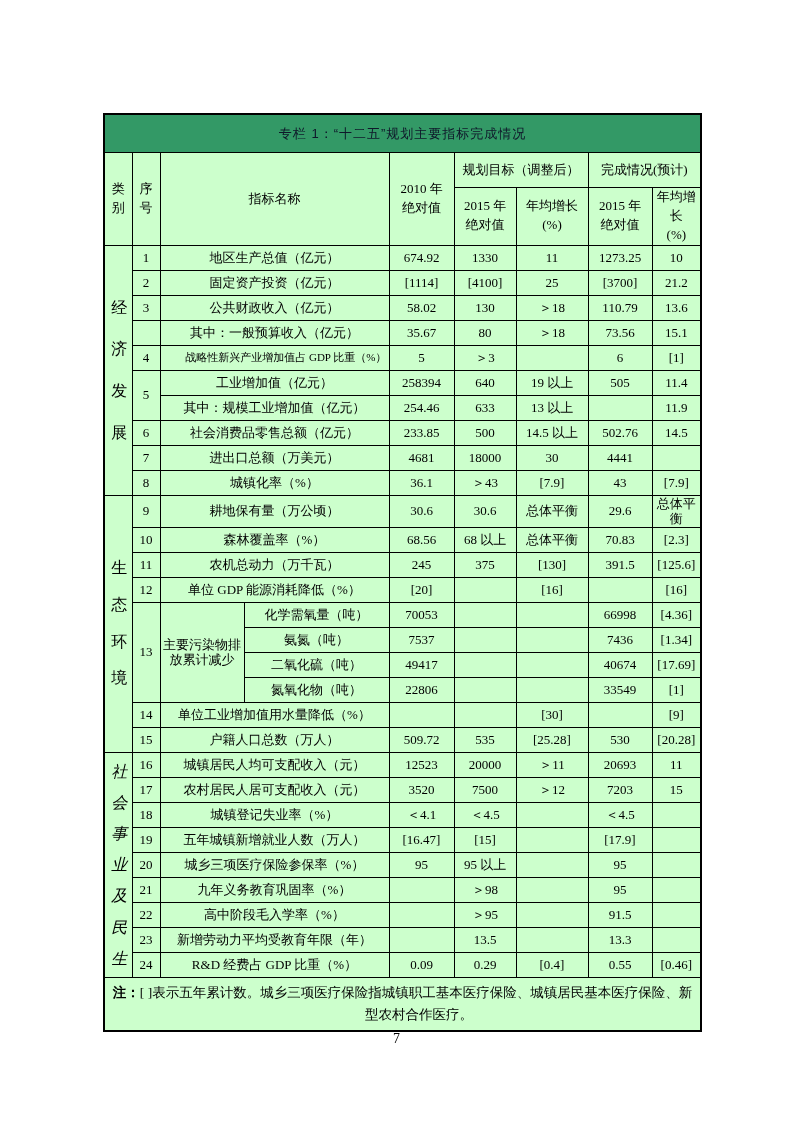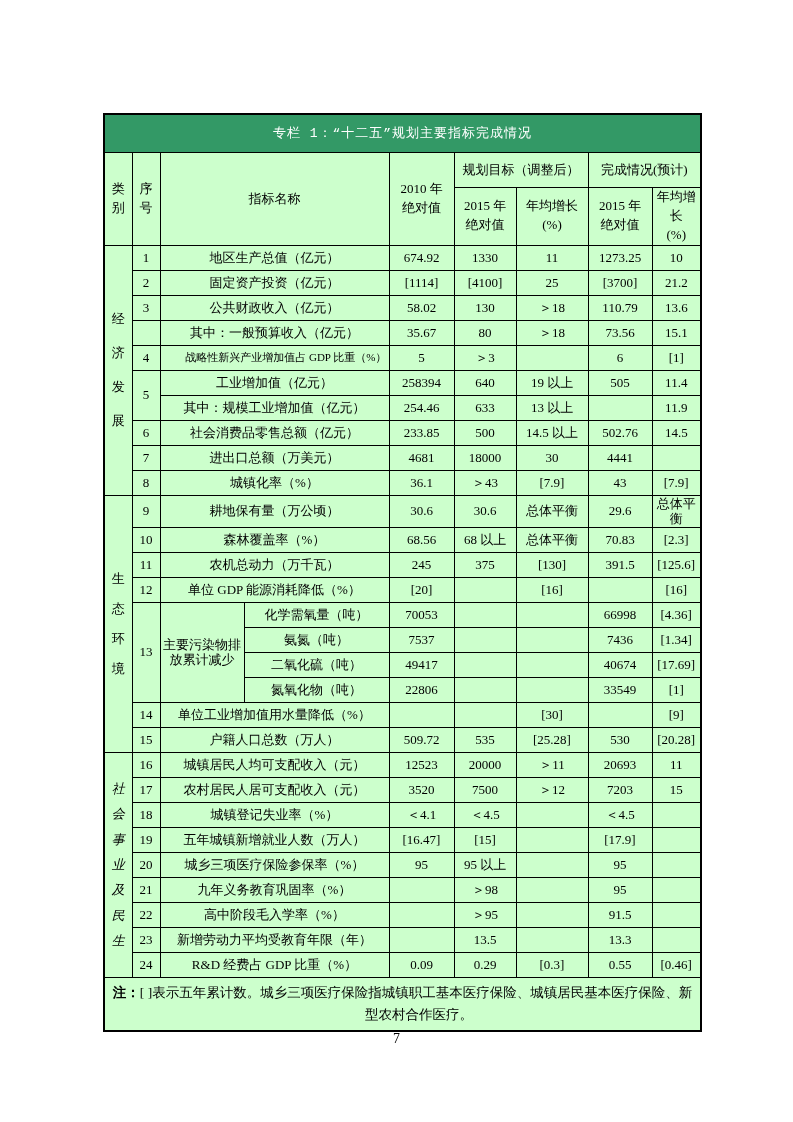--- a/index.html
+++ b/index.html
@@ -11,33 +11,33 @@
   table.kpi{
     border-collapse:collapse;table-layout:fixed;width:597px;
     background:#ccffcc;border:2px solid #000;
   }
   table.kpi td, table.kpi th{
     border:1px solid #000;font-weight:normal;font-size:13px;
     text-align:center;vertical-align:middle;padding:0 2px;line-height:1.2;
     overflow:hidden;
   }
   .title-cell{
-    background:#339966;color:#ffffff;height:37px;
-    font-family:Liberation Mono, monospace;
+    background:#339966;color:#0f172a;height:37px;
+    font-family:Liberation Sans, sans-serif;
     font-weight:bold;font-size:17px;letter-spacing:1px;
     border-bottom:2px solid #000;
   }
   .h1 th{height:34px;}
   .h2 th{height:36px;}
   .l{display:block;line-height:1.45;}
   .dr td{height:24px;}
   td.name{text-align:left;padding:0 3px 0 7px;white-space:nowrap;}
   td.name.sm{font-size:11px;text-align:right;}
   td.cat{padding:0;}
-  td.cat span{display:block;width:14px;margin:0 auto;word-break:break-all;font-size:13px;}
+  td.cat span{display:block;width:14px;margin:0 auto;word-break:break-all;font-size:16px;}
   td.cat.cat-0 span{line-height:2.6;}
   td.cat.cat-1 span{line-height:2.3;}
   td.cat.cat-2 span{line-height:1.95;font-style:italic;}
   td.grouplabel{word-break:break-all;line-height:1.6;padding:0 8px;}
   td.note-cell{height:52px;text-align:left;vertical-align:middle;padding:3px 10px 3px 8px;}
   .note-inner{padding-left:33px;text-indent:-33px;font-size:13.5px;line-height:1.6;}
   .note-label{font-weight:bold;}
   .pagenum{position:absolute;left:0;top:1031px;width:793px;text-align:center;font-size:14px;}
 </style>
 </head>
@@ -356,21 +356,21 @@
     <td>13.5</td>
     <td></td>
     <td>13.3</td>
     <td></td>
   </tr>
   <tr class="dr">
     <td>24</td>
     <td class="name" colspan="2">R&amp;D 经费占 GDP 比重（%）</td>
     <td>0.09</td>
     <td>0.29</td>
-    <td>[0.3]</td>
+    <td>[0.4]</td>
     <td>0.55</td>
     <td>[0.46]</td>
   </tr>
 
   <tr>
     <td class="note-cell" colspan="9">
       <div class="note-inner"><span class="note-label">注：</span><span>[ ]表示五年累计数。城乡三项医疗保险指城镇职工基本医疗保险、城镇居民基本医疗保险、新型农村合作医疗。</span></div>
     </td>
   </tr>
 </tbody>

